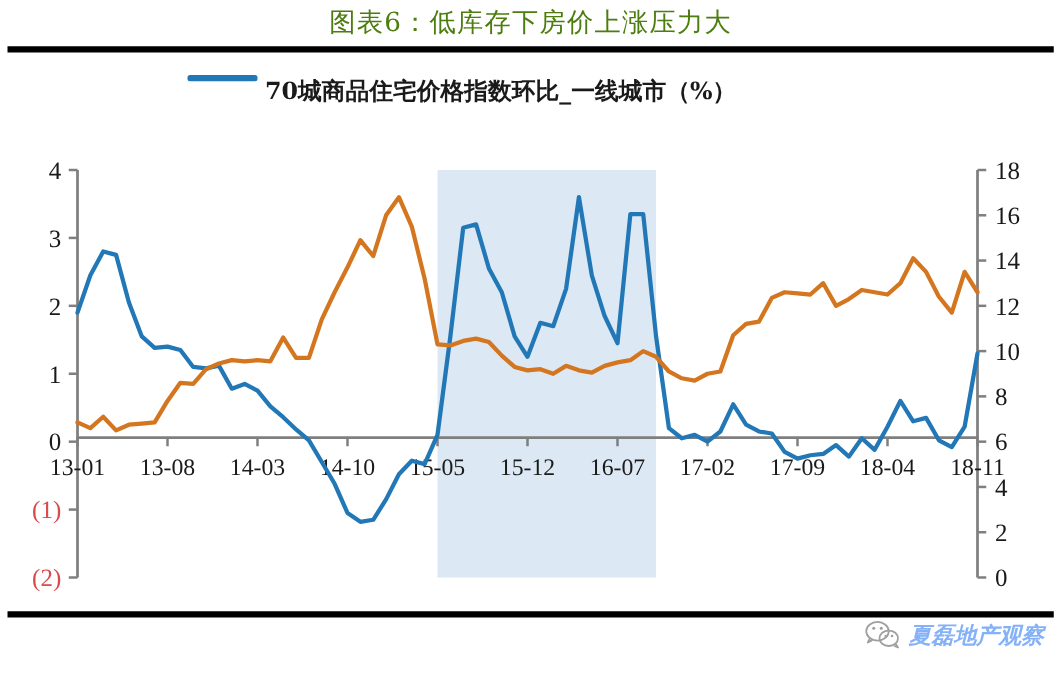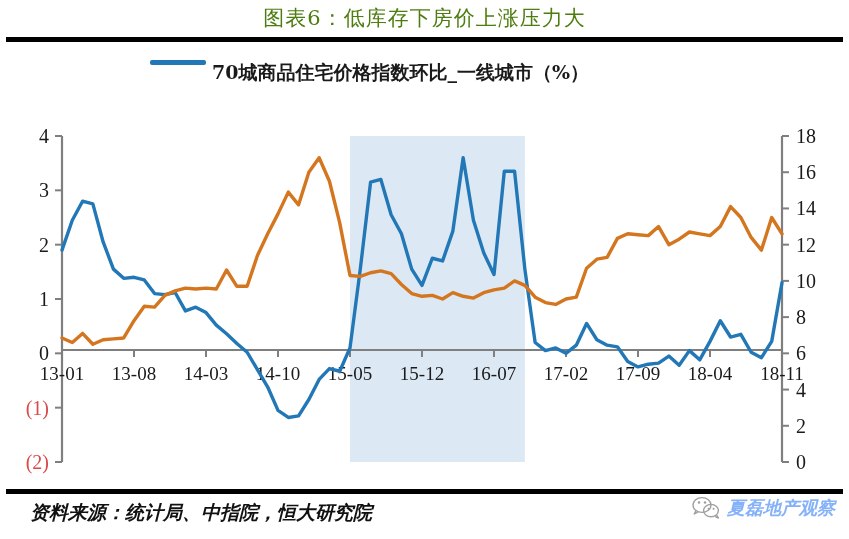--- a/index.html
+++ b/index.html
@@ -136,21 +136,20 @@
         <line x1="710" y1="350" x2="710" y2="357" stroke="#7f7f7f" stroke-width="2"></line>
         <text x="710" y="380" text-anchor="middle" class="tick-label-x">18-04</text>
         <line x1="782" y1="350" x2="782" y2="357" stroke="#7f7f7f" stroke-width="2"></line>
         <text x="782" y="380" text-anchor="middle" class="tick-label-x">18-11</text>
         <polyline points="62.00,250.10 72.29,220.22 82.57,201.20 92.86,203.92 103.14,241.95 113.43,269.12 123.71,278.35 134.00,277.27 144.29,279.98 154.57,293.57 164.86,294.65 175.14,292.48 185.43,310.95 195.71,307.15 206.00,312.58 216.29,325.08 226.57,333.77 236.86,343.55 247.14,352.25 257.43,369.63 267.71,387.02 278.00,410.38 288.29,417.45 298.57,415.82 308.86,399.52 319.14,379.41 329.43,368.55 339.71,371.26 350.00,347.90 360.29,269.12 370.57,182.18 380.86,179.47 391.14,214.78 401.43,233.80 411.71,269.12 422.00,285.42 432.29,258.25 442.57,260.97 452.86,231.08 463.14,157.73 473.43,220.22 483.71,252.82 494.00,274.55 504.29,171.32 514.57,171.32 524.86,269.12 535.14,342.47 545.43,350.62 555.71,347.90 566.00,353.33 576.29,345.18 586.57,323.45 596.86,339.75 607.14,345.18 617.43,346.81 627.71,361.48 638.00,366.92 648.29,364.20 658.57,363.11 668.86,356.05 679.14,365.29 689.43,350.62 699.71,359.85 710.00,341.38 720.29,320.73 730.57,337.03 740.86,334.32 751.14,352.25 761.43,357.68 771.71,341.38 782.00,282.70" fill="none" stroke="#2277b6" stroke-width="3.4" stroke-linejoin="round" stroke-linecap="round"></polyline>
         <polyline points="62.00,337.94 72.29,342.47 82.57,333.41 92.86,344.28 103.14,339.75 113.43,338.84 123.71,337.94 134.00,320.73 144.29,306.24 154.57,307.15 164.86,295.38 175.14,290.85 185.43,288.13 195.71,289.04 206.00,288.13 216.29,289.04 226.57,270.02 236.86,286.32 247.14,286.32 257.43,255.53 267.71,233.80 278.00,213.88 288.29,192.14 298.57,204.82 308.86,172.22 319.14,157.73 329.43,181.28 339.71,222.93 350.00,275.46 360.29,276.36 370.57,272.74 380.86,270.93 391.14,273.64 401.43,284.51 411.71,293.57 422.00,296.28 432.29,295.38 442.57,299.00 452.86,292.66 463.14,296.28 473.43,298.09 483.71,292.66 494.00,289.94 504.29,288.13 514.57,280.89 524.86,285.42 535.14,297.19 545.43,302.62 555.71,304.43 566.00,299.00 576.29,297.19 586.57,268.21 596.86,259.16 607.14,257.34 617.43,238.33 627.71,233.80 638.00,234.71 648.29,235.61 658.57,226.56 668.86,244.67 679.14,239.23 689.43,231.99 699.71,233.80 710.00,235.61 720.29,226.56 730.57,206.63 740.86,217.50 751.14,237.42 761.43,250.10 771.71,217.50 782.00,233.80" fill="none" stroke="#d4761f" stroke-width="3.4" stroke-linejoin="round" stroke-linecap="round"></polyline>
       </svg>
   </div>
 
   <div class="rule-bottom"></div>
-  <div class="source-text">资料来源：统计局、中指院，恒大研究院</div>
 
   <div class="watermark">
     <svg width="30" height="24" viewBox="0 0 30 24">
       <ellipse cx="11" cy="9" rx="9" ry="7.4" fill="none" stroke="#666" stroke-width="1.4"></ellipse>
       <circle cx="8" cy="6.6" r="1.25" fill="#666"></circle>
       <circle cx="14" cy="6.6" r="1.25" fill="#666"></circle>
       <path d="M5 14.6 L3.2 18 L6.9 16.1" fill="none" stroke="#666" stroke-width="1.4" stroke-linejoin="round"></path>
       <ellipse cx="20" cy="14.6" rx="7.4" ry="6.2" fill="none" stroke="#666" stroke-width="1.4"></ellipse>
       <circle cx="17.6" cy="12.8" r="1.05" fill="#666"></circle>
       <circle cx="22.6" cy="12.8" r="1.05" fill="#666"></circle>

